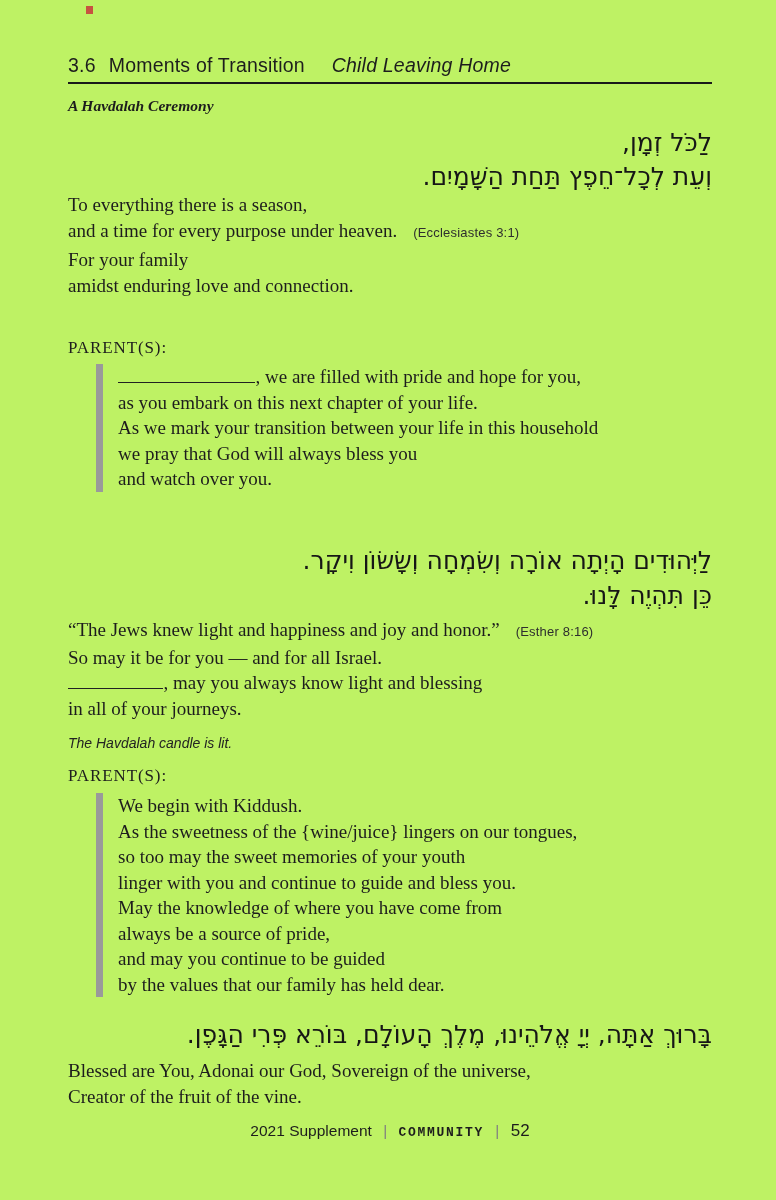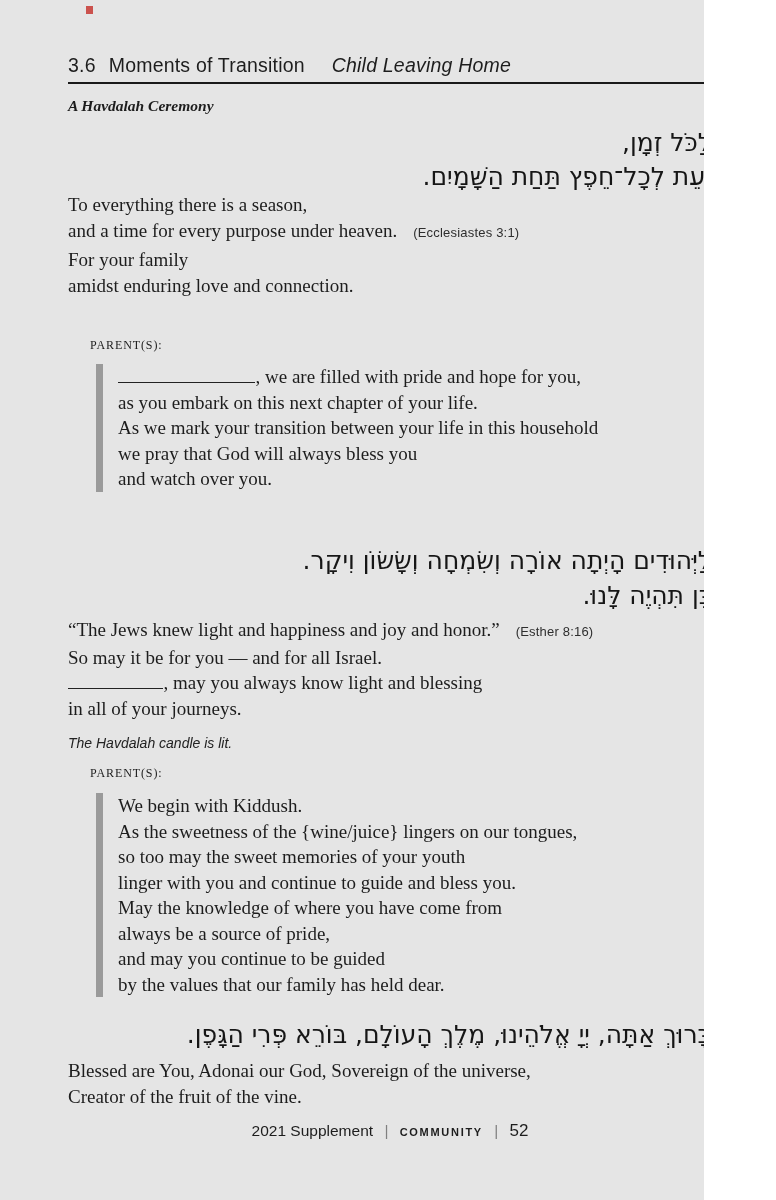--- a/index.html
+++ b/index.html
@@ -1,17 +1,17 @@
 <!DOCTYPE html>
 <html><head>
 <meta charset="utf-8">
 <style>
   html, body { margin:0; padding:0; background:#ffffff; }
   .page {
-    position:relative; width:704px; height:1200px; background:#e5e5e5;
+    position:relative; width:776px; height:1200px; background:#bef264;
     font-family:"Liberation Serif","DejaVu Serif",serif; color:#1d1d1d;
     overflow:hidden;
   }
   .block { position:absolute; left:68px; width:644px; }
 
   .red-marker { position:absolute; left:86px; top:6px; width:7px; height:8px;
     background:#c8413c; opacity:.9; }
 
   .section-header {
     top:54px; display:flex; align-items:baseline;
@@ -38,21 +38,21 @@
   .trans-1 { top:192px; }
   .family-intro { top:247px; }
   .trans-2 { top:617px; }
   .trans-3 { top:1058px; }
 
   .cite {
     font-family:"Liberation Sans",sans-serif; font-size:13px; color:#2e2e2e;
     margin-left:16px; letter-spacing:.2px;
   }
 
-  .parent-label { font-size:12px; letter-spacing:.9px; margin-left:22px; }
+  .parent-label { font-size:17px; letter-spacing:.9px; }
   .parent-1 { top:338px; }
   .parent-2 { top:766px; }
 
   .reading { font-size:19px; }
   .reading-inner {
     margin-left:28px; border-left:7px solid #9a9a9a; padding-left:15px;
   }
   .reading .line { line-height:25.5px; }
   .reading-1 { top:364px; }
   .reading-2 { top:793px; }
@@ -65,21 +65,21 @@
   .stage-direction {
     top:735px; font-family:"Liberation Sans",sans-serif;
     font-style:italic; font-size:14px; color:#222;
   }
 
   .page-footer {
     top:1121px; text-align:center;
     font-family:"Liberation Sans",sans-serif; font-size:15.5px; color:#1d1d1d;
   }
   .pipe { color:#808080; padding:0 7px; font-weight:normal; }
-  .community { font-weight:bold; font-size:11px; letter-spacing:1.7px; }
+  .community { font-weight:bold; font-size:13px; letter-spacing:1.7px;font-family:Liberation Mono, monospace; }
   .pagenum { font-size:17px; }
 </style>
 </head>
 <body>
 
 <div class="page">
 
   <div class="red-marker"></div>
 
   <div class="block section-header">

